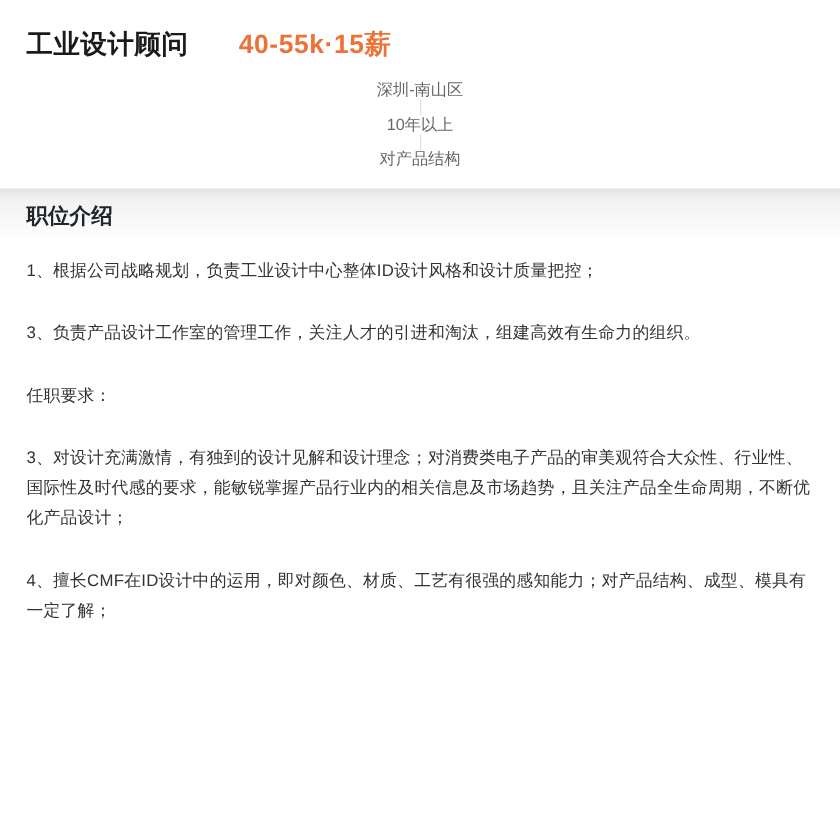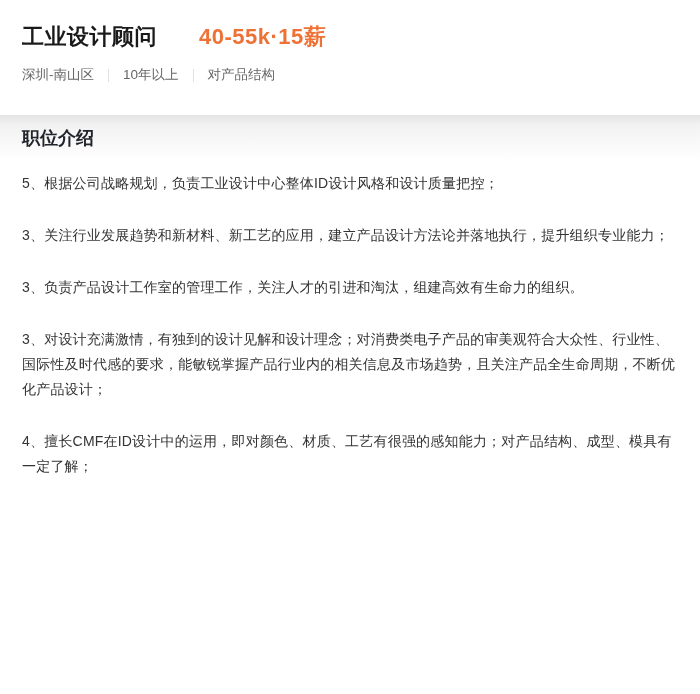--- a/index.html
+++ b/index.html
@@ -9,21 +9,21 @@
     height: 694px;
     overflow: hidden;
     background: #ffffff;
     font-family: "Liberation Sans", "DejaVu Sans", sans-serif;
     -webkit-font-smoothing: antialiased;
   }
 
   
   .job-header {
     background: #ffffff;
-    padding: 25px 22px 32px 22px;
+    padding: 25px 22px 16px 22px;
   }
   .title-row {
     display: flex;
     align-items: baseline;
   }
   .job-title {
     margin: 0;
     font-size: 22px;
     line-height: 24px;
     font-weight: 700;
@@ -38,20 +38,21 @@
     color: #ee7135;
     letter-spacing: 0.5px;
   }
   .meta-row {
     margin-top: 18px;
     display: flex;
     align-items: center;
     font-size: 13.5px;
     line-height: 16px;
     color: #666666;
+    flex-direction: column;
   }
   .meta-sep {
     width: 1px;
     height: 13px;
     background: #e0e0e0;
     margin: 0 14px;
   }
 
   
   .job-detail {
@@ -87,19 +88,19 @@
     <span>深圳-南山区</span>
     <span class="meta-sep"></span>
     <span>10年以上</span>
     <span class="meta-sep"></span>
     <span>对产品结构</span>
   </div>
 </header>
 
 <section class="job-detail">
   <h2 class="section-title">职位介绍</h2>
-  <p class="first">5、根据公司战略规划，负责工业设计中心整体ID设计风格和设计质量把控；</p>
-  <p>3、关注行业发展趋势和新材料、新工艺的应用，建立产品设计方法论并落地执行，提升组织专业能力；</p>
+  <p class="first">1、根据公司战略规划，负责工业设计中心整体ID设计风格和设计质量把控；</p>
   <p>3、负责产品设计工作室的管理工作，关注人才的引进和淘汰，组建高效有生命力的组织。</p>
+  <p>任职要求：</p>
   <p>3、对设计充满激情，有独到的设计见解和设计理念；对消费类电子产品的审美观符合大众性、行业性、国际性及时代感的要求，能敏锐掌握产品行业内的相关信息及市场趋势，且关注产品全生命周期，不断优化产品设计；</p>
   <p>4、擅长CMF在ID设计中的运用，即对颜色、材质、工艺有很强的感知能力；对产品结构、成型、模具有一定了解；</p>
 
 </section>
 
 </body></html>

